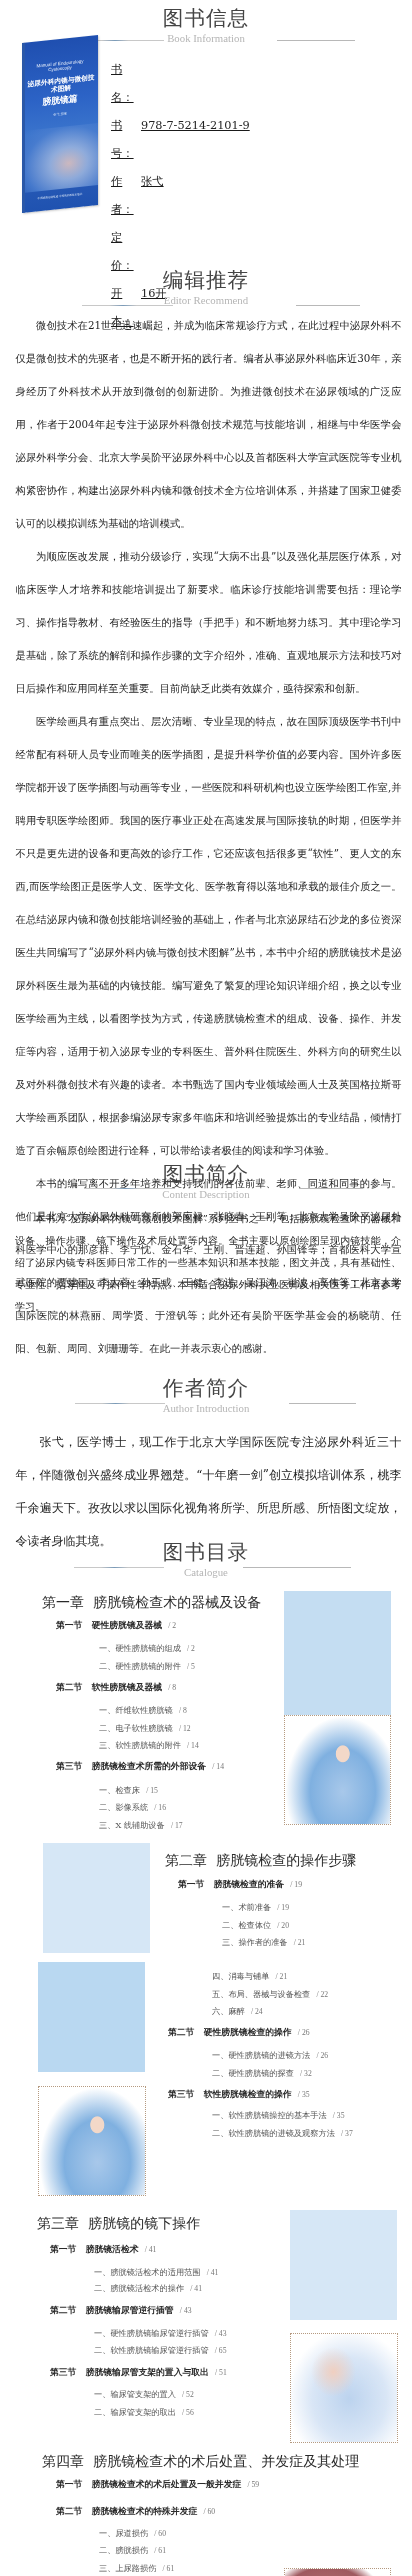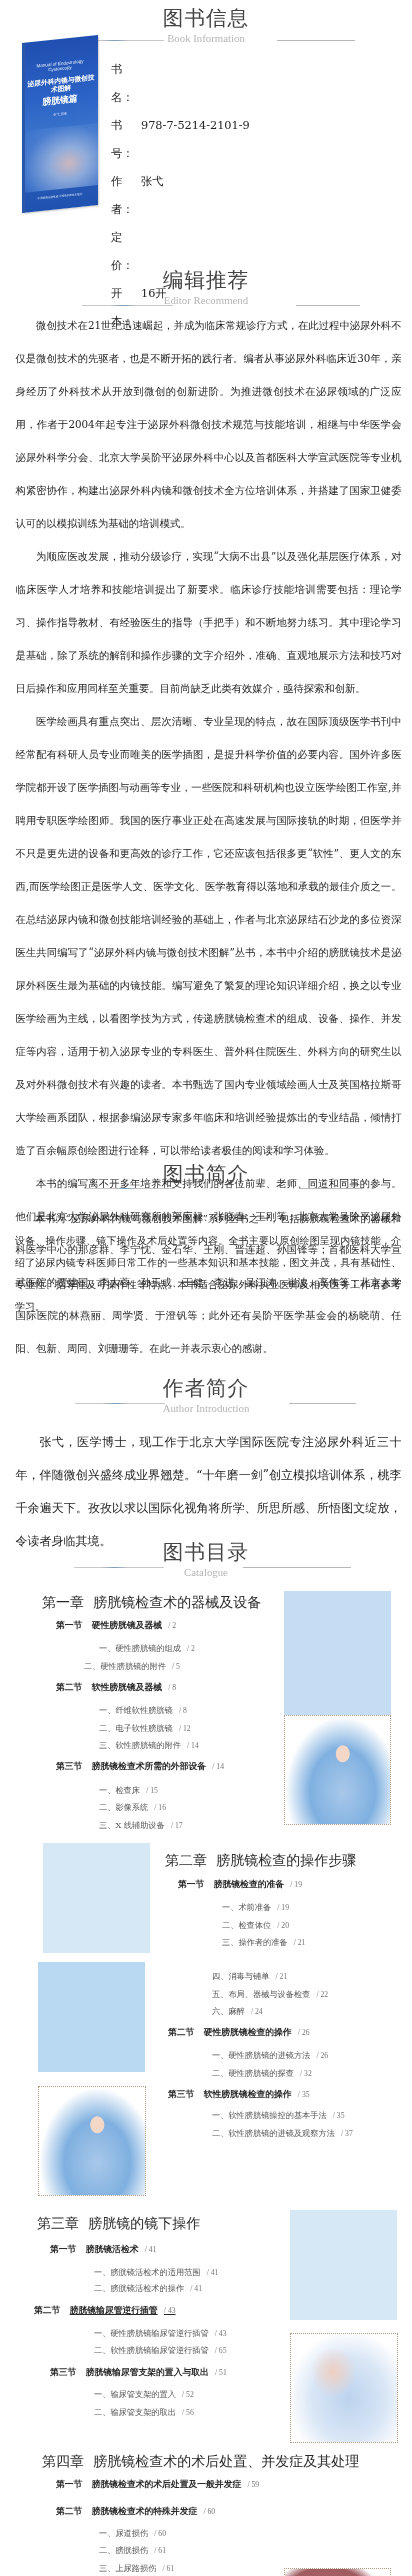--- a/index.html
+++ b/index.html
@@ -15,21 +15,21 @@
   
   .cover { position: absolute; left: 21.6px; top: 43px; width: 76px; height: 170px; background: linear-gradient(180deg, #1f4fb0 0%, #2c63c6 35%, #3a74cc 55%, #2a5cb8 75%, #1f52b0 100%); transform: skewY(-6deg); transform-origin: left top; box-shadow: 1px 1px 2.1px rgba(0,0,0,0.2); overflow: hidden; }
   .cover .spine { position: absolute; left: 0; top: 0; width: 3.1px; height: 100%; background: #2a58a8; }
   .cover .en-t { position: absolute; left: 0; right: 0; top: 21.6px; text-align: center; color: #e9f0fb; font-family: "Liberation Sans", sans-serif; font-size: 4.6px; line-height: 5.7px; }
   .cover .cn-t { position: absolute; left: 4.1px; right: 2.1px; top: 38px; text-align: center; color: #fff; font-family: "DejaVu Sans", sans-serif; font-size: 6.7px; font-weight: bold; line-height: 8.2px; }
   .cover .cn-sub { position: absolute; left: 0; right: 0; top: 56px; text-align: center; color: #fff; font-family: "DejaVu Sans", sans-serif; font-size: 8.8px; font-weight: bold; }
   .cover .ed { position: absolute; left: 0; right: 0; top: 73px; text-align: center; color: #dde8f8; font-size: 3.1px; font-family: "DejaVu Sans", sans-serif; }
   .cover .art { position: absolute; left: 3.1px; right: 0; top: 88px; height: 62px; background: radial-gradient(ellipse at 60% 60%, #e8c8c0 0%, #a0b8e0 30%, #4a7ed0 70%, transparent 100%); opacity: 0.85; }
   .cover .pub { position: absolute; left: 0; right: 0; top: 155px; text-align: center; color: #dde8f8; font-size: 2.6px; font-family: "DejaVu Sans", sans-serif; }
 
-  .info-list { position: absolute; left: 111px; top: 56px; width: 289px; }
+  .info-list { position: absolute; left: 111px; top: 56px; width: 289px; text-decoration: underline; }
   .info-row { display: flex; font-family: "DejaVu Serif", serif; font-size: 11.3px; color: #222; line-height: 28px; }
   .info-row .k { width: 30px; flex: none; }
   .info-row .v { flex: 1; }
 
   .para { position: absolute; left: 10.3px; width: 252px; font-size: 8px; line-height: 21px; color: #1e1e1e; text-align: justify; }
   .para p { text-indent: 2em; }
 
   
   .toc-text { position: absolute; white-space: nowrap; }
   .ch { font-family: "DejaVu Sans", "Liberation Sans", sans-serif; font-size: 14px; color: #2a2a2a; }
@@ -101,20 +101,21 @@
   <p>微创技术在21世纪迅速崛起，并成为临床常规诊疗方式，在此过程中泌尿外科不仅是微创技术的先驱者，也是不断开拓的践行者。编者从事泌尿外科临床近30年，亲身经历了外科技术从开放到微创的创新进阶。为推进微创技术在泌尿领域的广泛应用，作者于2004年起专注于泌尿外科微创技术规范与技能培训，相继与中华医学会泌尿外科学分会、北京大学吴阶平泌尿外科中心以及首都医科大学宣武医院等专业机构紧密协作，构建出泌尿外科内镜和微创技术全方位培训体系，并搭建了国家卫健委认可的以模拟训练为基础的培训模式。</p>
   <p>为顺应医改发展，推动分级诊疗，实现“大病不出县”以及强化基层医疗体系，对临床医学人才培养和技能培训提出了新要求。临床诊疗技能培训需要包括：理论学习、操作指导教材、有经验医生的指导（手把手）和不断地努力练习。其中理论学习是基础，除了系统的解剖和操作步骤的文字介绍外，准确、直观地展示方法和技巧对日后操作和应用同样至关重要。目前尚缺乏此类有效媒介，亟待探索和创新。</p>
   <p>医学绘画具有重点突出、层次清晰、专业呈现的特点，故在国际顶级医学书刊中经常配有科研人员专业而唯美的医学插图，是提升科学价值的必要内容。国外许多医学院都开设了医学插图与动画等专业，一些医院和科研机构也设立医学绘图工作室,并聘用专职医学绘图师。我国的医疗事业正处在高速发展与国际接轨的时期，但医学并不只是更先进的设备和更高效的诊疗工作，它还应该包括很多更“软性”、更人文的东西,而医学绘图正是医学人文、医学文化、医学教育得以落地和承载的最佳介质之一。在总结泌尿内镜和微创技能培训经验的基础上，作者与北京泌尿结石沙龙的多位资深医生共同编写了“泌尿外科内镜与微创技术图解”丛书，本书中介绍的膀胱镜技术是泌尿外科医生最为基础的内镜技能。编写避免了繁复的理论知识详细介绍，换之以专业医学绘画为主线，以看图学技为方式，传递膀胱镜检查术的组成、设备、操作、并发症等内容，适用于初入泌尿专业的专科医生、普外科住院医生、外科方向的研究生以及对外科微创技术有兴趣的读者。本书甄选了国内专业领域绘画人士及英国格拉斯哥大学绘画系团队，根据参编泌尿专家多年临床和培训经验提炼出的专业结晶，倾情打造了百余幅原创绘图进行诠释，可以带给读者极佳的阅读和学习体验。</p>
   <p>本书的编写离不开多年培养和支持我们的各位前辈、老师、同道和同事的参与。他们是北京大学泌尿外科研究所的郭应禄、张晓春、王刚等；北京大学吴阶平泌尿外科医学中心的那彦群、李宁忱、金石华、王刚、晋连超、孙国锋等；首都医科大学宣武医院的贾建国、李大蓉、孙玉成、王健、李进、吴江涛、崔波、高伟等；北京大学国际医院的林燕丽、周学贤、于澄钒等；此外还有吴阶平医学基金会的杨晓萌、任阳、包新、周同、刘珊珊等。在此一并表示衷心的感谢。</p>
 </div>
 
 <div class="sec-head" style="top:1162px;">
   <div class="rule l" style="left:85px; top:26px; width:90px;"></div>
   <div class="rule" style="left:299px; top:26px; width:64px;"></div>
   <div class="cn">图书简介</div>
+  <div class="en">Content Description</div>
 </div>
 
 <div class="para" style="top:1208px; left:15px; width:386px; font-size:10px; line-height:22px;">
   <p>本书为“泌尿外科内镜与微创技术图解”系列丛书之一，包括膀胱镜检查术的器械和设备、操作步骤、镜下操作及术后处置等内容。全书主要以原创绘图呈现内镜技能，介绍了泌尿内镜专科医师日常工作的一些基本知识和基本技能，图文并茂，具有基础性、专业性、指导性及可操作性等特点。本书适合泌尿外科执业医师及相关医务工作者参考学习。</p>
 </div>
 
 <div class="sec-head" style="top:1376px;">
   <div class="rule l" style="left:75px; top:27px; width:90px;"></div>
   <div class="rule" style="left:289px; top:27px; width:67px;"></div>
   <div class="cn">作者简介</div>
@@ -132,21 +133,21 @@
   <div class="en">Catalogue</div>
 </div>
 
 <div class="toc-text ch" style="left:42px; top:1594px;">
   <span class="lbl">第一章</span><span>膀胱镜检查术的器械及设备</span>
 </div>
 <div class="toc-text sn" style="left:56px; top:1620px;">
   <span class="lbl">第一节</span><span>硬性膀胱镜及器械</span><span class="pg">/ 2</span>
 </div>
 <div class="toc-text it" style="left:99px; top:1643px;"><span>一、硬性膀胱镜的组成</span><span class="pg">/ 2</span></div>
-<div class="toc-text it" style="left:84px; top:1661px;"><span>二、硬性膀胱镜的附件</span><span class="pg">/ 5</span></div>
+<div class="toc-text it" style="left:99px; top:1661px;"><span>二、硬性膀胱镜的附件</span><span class="pg">/ 5</span></div>
 <div class="toc-text sn" style="left:56px; top:1682px;">
   <span class="lbl">第二节</span><span>软性膀胱镜及器械</span><span class="pg">/ 8</span>
 </div>
 <div class="toc-text it" style="left:99px; top:1705px;"><span>一、纤维软性膀胱镜</span><span class="pg">/ 8</span></div>
 <div class="toc-text it" style="left:99px; top:1723px;"><span>二、电子软性膀胱镜</span><span class="pg">/ 12</span></div>
 <div class="toc-text it" style="left:99px; top:1740px;"><span>三、软性膀胱镜的附件</span><span class="pg">/ 14</span></div>
 <div class="toc-text sn" style="left:56px; top:1761px;">
   <span class="lbl">第三节</span><span>膀胱镜检查术所需的外部设备</span><span class="pg">/ 14</span>
 </div>
 <div class="toc-text it" style="left:99px; top:1785px;"><span>一、检查床</span><span class="pg">/ 15</span></div>
@@ -189,21 +190,21 @@
 </div>
 
 <div class="toc-text ch" style="left:37px; top:2215px;">
   <span class="lbl">第三章</span><span>膀胱镜的镜下操作</span>
 </div>
 <div class="toc-text sn" style="left:50px; top:2244px;">
   <span class="lbl">第一节</span><span>膀胱镜活检术</span><span class="pg">/ 41</span>
 </div>
 <div class="toc-text it" style="left:94px; top:2267px;"><span>一、膀胱镜活检术的适用范围</span><span class="pg">/ 41</span></div>
 <div class="toc-text it" style="left:94px; top:2283px;"><span>二、膀胱镜活检术的操作</span><span class="pg">/ 41</span></div>
-<div class="toc-text sn" style="left:34px; top:2305px;text-decoration:underline;">
+<div class="toc-text sn" style="left:50px; top:2305px;">
   <span class="lbl">第二节</span><span>膀胱镜输尿管逆行插管</span><span class="pg">/ 43</span>
 </div>
 <div class="toc-text it" style="left:94px; top:2328px;"><span>一、硬性膀胱镜输尿管逆行插管</span><span class="pg">/ 43</span></div>
 <div class="toc-text it" style="left:94px; top:2345px;"><span>二、软性膀胱镜输尿管逆行插管</span><span class="pg">/ 65</span></div>
 <div class="toc-text sn" style="left:50px; top:2367px;">
   <span class="lbl">第三节</span><span>膀胱镜输尿管支架的置入与取出</span><span class="pg">/ 51</span>
 </div>
 <div class="toc-text it" style="left:94px; top:2389px;"><span>一、输尿管支架的置入</span><span class="pg">/ 52</span></div>
 <div class="toc-text it" style="left:94px; top:2407px;"><span>二、输尿管支架的取出</span><span class="pg">/ 56</span></div>
 

